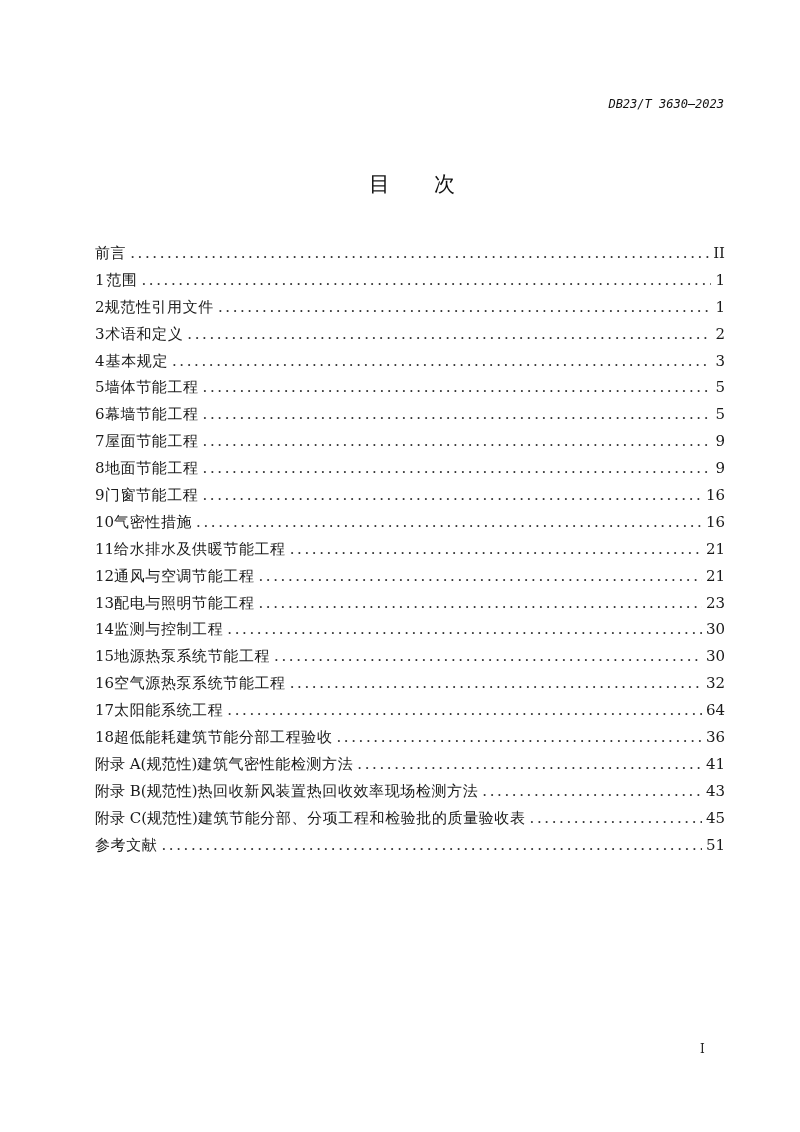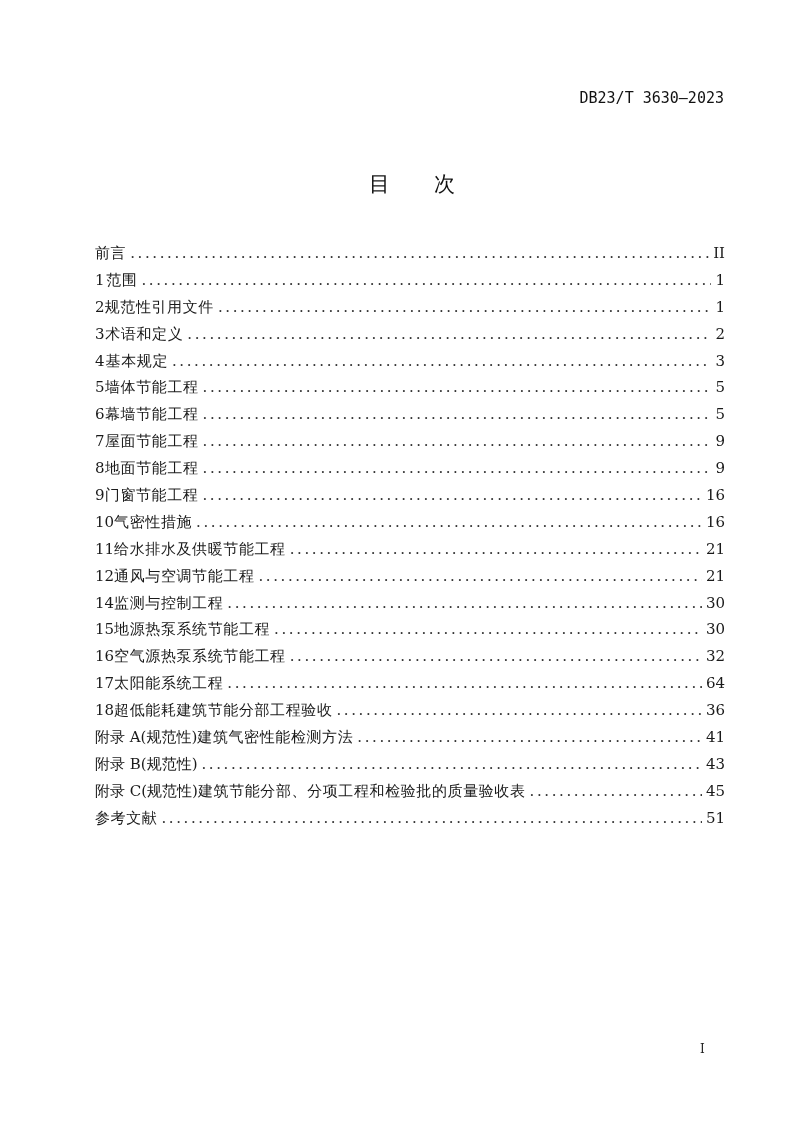--- a/index.html
+++ b/index.html
@@ -2,23 +2,23 @@
 <html><head>
   <meta charset="utf-8">
   <style>
     html, body { margin: 0; padding: 0; background: #ffffff; }
     body {
       width: 800px; height: 1132px; position: relative; overflow: hidden;
       font-family: "DejaVu Serif", "Liberation Serif", serif;
       color: #1a1a1a;
     }
     .doc-code {
-      position: absolute; top: 89px; right: 76px;
+      position: absolute; top: 97px; right: 76px;
       font-family: "DejaVu Sans Mono", "Liberation Mono", monospace;
-      font-size: 15px; letter-spacing: 0px; color: #111;
+      font-size: 12px; letter-spacing: 0px; color: #111; font-style: italic;
     }
     .toc-title {
       position: absolute; top: 170px; left: 12px; width: 800px;
       text-align: center;
       font-family: "DejaVu Sans", "Liberation Sans", sans-serif;
       font-size: 21px; color: #111;
     }
     .toc-title span { display: inline-block; }
     .toc-title .gap { width: 44px; }
     .toc {
@@ -131,20 +131,26 @@
     <span class="toc-dots"></span>
     <span class="toc-page">21</span>
   </li>
   <li class="toc-row">
     <span class="toc-num n2">12</span>
     <span class="toc-label">通风与空调节能工程</span>
     <span class="toc-dots"></span>
     <span class="toc-page">21</span>
   </li>
   <li class="toc-row">
+    <span class="toc-num n2">13</span>
+    <span class="toc-label">配电与照明节能工程</span>
+    <span class="toc-dots"></span>
+    <span class="toc-page">23</span>
+  </li>
+  <li class="toc-row">
     <span class="toc-num n2">14</span>
     <span class="toc-label">监测与控制工程</span>
     <span class="toc-dots"></span>
     <span class="toc-page">30</span>
   </li>
   <li class="toc-row">
     <span class="toc-num n2">15</span>
     <span class="toc-label">地源热泵系统节能工程</span>
     <span class="toc-dots"></span>
     <span class="toc-page">30</span>
@@ -168,20 +174,21 @@
     <span class="toc-page">36</span>
   </li>
   <li class="toc-row">
     <span class="app-prefix">附录 A(规范性)</span>
     <span class="toc-label app">建筑气密性能检测方法</span>
     <span class="toc-dots"></span>
     <span class="toc-page">41</span>
   </li>
   <li class="toc-row">
     <span class="app-prefix">附录 B(规范性)</span>
+    <span class="toc-label app">热回收新风装置热回收效率现场检测方法</span>
     <span class="toc-dots"></span>
     <span class="toc-page">43</span>
   </li>
   <li class="toc-row">
     <span class="app-prefix">附录 C(规范性)</span>
     <span class="toc-label app">建筑节能分部、分项工程和检验批的质量验收表</span>
     <span class="toc-dots"></span>
     <span class="toc-page">45</span>
   </li>
   <li class="toc-row">

